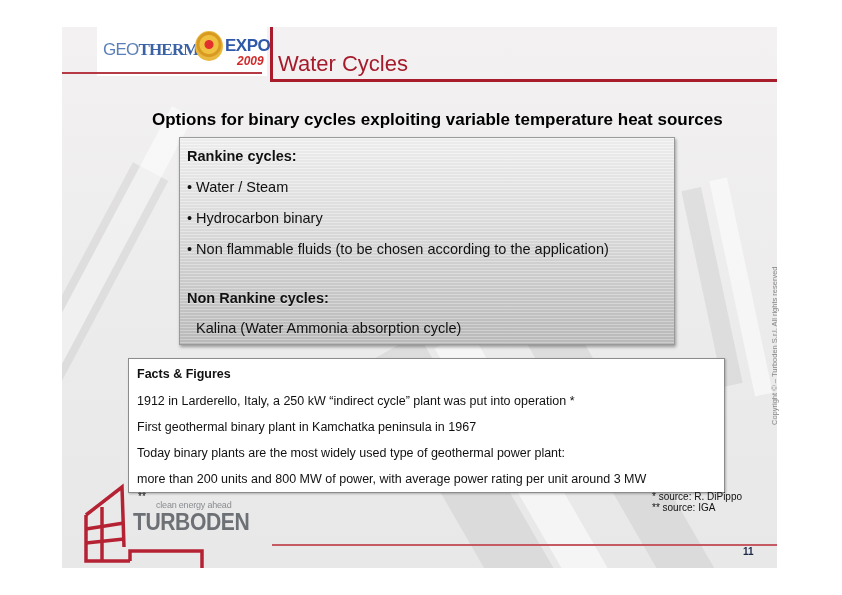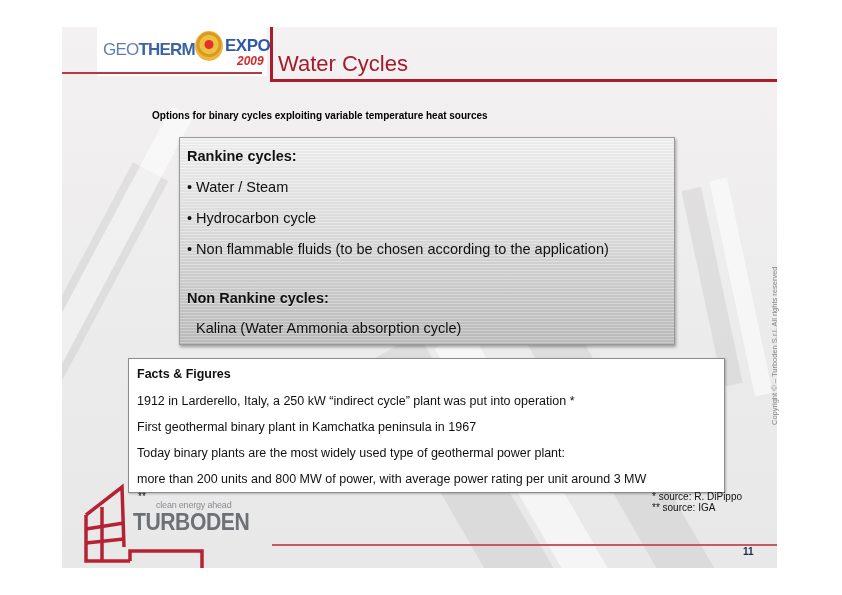--- a/index.html
+++ b/index.html
@@ -9,34 +9,34 @@
            background: linear-gradient(180deg, #f3f1f1 0%, #ecebeb 60%, #e9e8e8 100%);
            overflow: hidden; }
   
   .bg-stripe { position: absolute; background: rgba(255,255,255,0.55); }
   .bg-dark { position: absolute; background: rgba(180,180,180,0.25); }
 
   .logo-box { position: absolute; left: 35px; top: 0px; width: 170px; height: 49px;
               background: #ffffff; }
   .logo-geo { position: absolute; left: 6px; top: 13px; font-size: 17px; color: #5b7fb8;
               letter-spacing: -0.8px; font-weight: normal; }
-  .logo-geo b { color: #3c62a6; font-weight: bold; }
+  .logo-geo b { color: #3c62a6; font-weight: bold; font-family: Liberation Serif, serif; }
   .logo-sun { position: absolute; left: 98px; top: 4px; width: 28px; height: 30px;
               border-radius: 50%; background: radial-gradient(circle at 50% 45%, #e2302f 0 4px, #f0c040 5px 9px, #d89a20 10px 12px, #e8b840 13px); }
   .logo-expo { position: absolute; left: 128px; top: 9px; font-size: 17px; font-weight: bold;
                color: #2f58a8; letter-spacing: -0.5px; }
   .logo-year { position: absolute; left: 140px; top: 27px; font-size: 12px; font-weight: bold;
                font-style: italic; color: #d02a2a; }
 
   .title-vline { position: absolute; left: 208px; top: 0; width: 3px; height: 54px; background: #a81c2b; }
   .title-hline { position: absolute; left: 208px; top: 52px; width: 507px; height: 3px; background: #a81c2b; }
   .left-hline { position: absolute; left: 0; top: 45px; width: 200px; height: 2px; background: #b53a45; }
   .title { position: absolute; left: 216px; top: 24px; font-size: 22px; color: #a61b2b; }
 
-  .subtitle { position: absolute; left: 90px; top: 83px; font-size: 10px; font-weight: bold; color: #000; }
+  .subtitle { position: absolute; left: 90px; top: 83px; font-size: 17px; font-weight: bold; color: #000; }
 
   .options-box { position: absolute; left: 117px; top: 110px; width: 494px; height: 206px;
                  border: 1px solid #9a9a9a;
                  background:
                    repeating-linear-gradient(180deg, rgba(255,255,255,0.25) 0 1px, rgba(0,0,0,0.025) 1px 3px),
                    linear-gradient(180deg, #f2f2f2 0%, #dedede 45%, #bdbdbd 100%);
                  box-shadow: 1px 2px 3px rgba(0,0,0,0.35); }
   .opt-line { position: absolute; left: 7px; font-size: 14.5px; color: #111; white-space: nowrap; }
   .opt-head { font-weight: bold; text-shadow: 0 1px 0 rgba(255,255,255,0.4); }
 
@@ -80,21 +80,21 @@
   <div class="left-hline"></div>
   <div class="title-vline"></div>
   <div class="title-hline"></div>
   <div class="title">Water Cycles</div>
 
   <div class="subtitle">Options for binary cycles exploiting variable temperature heat sources</div>
 
   <div class="options-box">
     <div class="opt-line opt-head" style="top:10px;">Rankine cycles:</div>
     <div class="opt-line" style="top:41px;">• Water / Steam</div>
-    <div class="opt-line" style="top:72px;">• Hydrocarbon cycle</div>
+    <div class="opt-line" style="top:72px;">• Hydrocarbon binary</div>
     <div class="opt-line" style="top:103px;">• Non flammable fluids (to be chosen according to the application)</div>
     <div class="opt-line opt-head" style="top:152px;">Non Rankine cycles:</div>
     <div class="opt-line" style="top:182px; left:16px;">Kalina (Water Ammonia absorption cycle)</div>
   </div>
 
   <div class="facts-box">
     <div class="fact-line fact-head" style="top:8px;">Facts &amp; Figures</div>
     <div class="fact-line" style="top:35px;">1912 in Larderello, Italy, a 250 kW “indirect cycle” plant was put into operation *</div>
     <div class="fact-line" style="top:61px;">First geothermal binary plant in Kamchatka peninsula in 1967</div>
     <div class="fact-line" style="top:87px;">Today binary plants are the most widely used type of geothermal power plant:</div>

